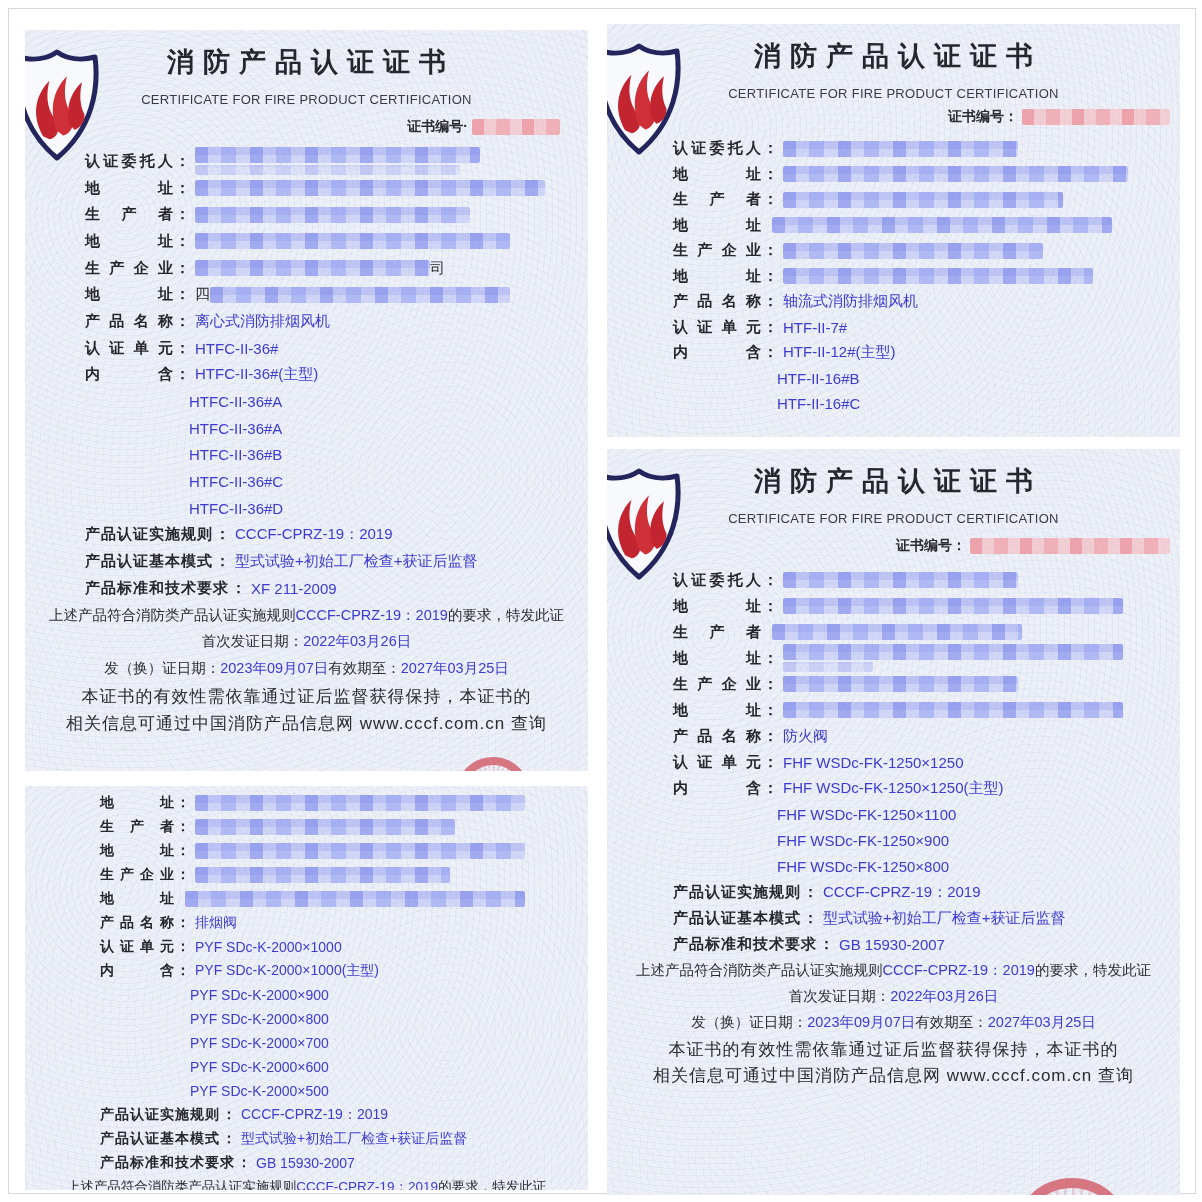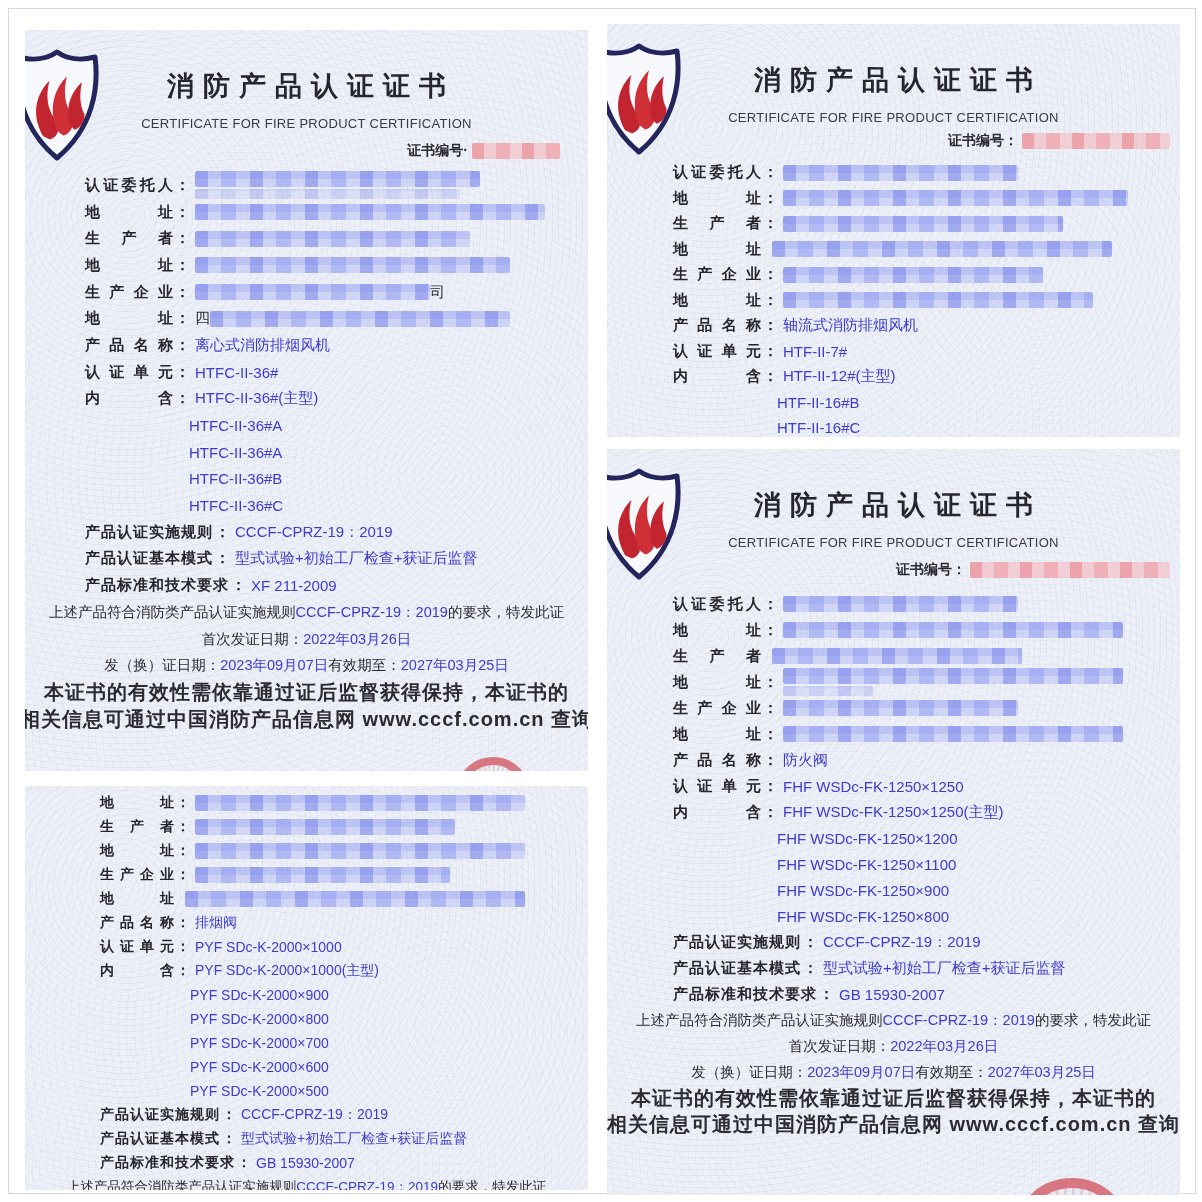--- a/index.html
+++ b/index.html
@@ -15,21 +15,21 @@
     background-image:
       repeating-radial-gradient(circle at 18% 25%, rgba(110,130,190,.08) 0 1px, transparent 1px 6px),
       repeating-radial-gradient(circle at 75% 60%, rgba(110,130,190,.06) 0 1px, transparent 1px 8px),
       repeating-radial-gradient(circle at 40% 95%, rgba(110,130,190,.05) 0 1px, transparent 1px 7px);
   }
   .p-tl{left:25px;top:30px;width:563px;height:741px;--rh:26.7px;--lbl:60px;--lblw:88px;font-size:15px;}
   .p-tr{left:607px;top:24px;width:573px;height:413px;--rh:25.5px;--lbl:66px;--lblw:88px;font-size:15px;}
   .p-bl{left:25px;top:786px;width:563px;height:404px;--rh:24px;--lbl:75px;--lblw:74px;font-size:14px;}
   .p-br{left:607px;top:449px;width:573px;height:746px;--rh:26px;--lbl:66px;--lblw:88px;font-size:15px;}
 
-  .cert-header{position:relative;text-align:center;padding-top:40px;height:58px;}
+  .cert-header{position:relative;text-align:center;padding-top:16px;height:58px;}
   .cert-title{font-size:27px;font-weight:600;letter-spacing:9px;text-indent:9px;color:#26262e;line-height:32px;}
   .cert-sub{font-size:13px;color:#3a3a44;margin-top:14px;letter-spacing:.3px;}
   .logo{position:absolute;left:-14px;top:16px;width:92px;height:118px;}
 
   .certno{display:flex;justify-content:flex-end;align-items:center;height:22px;margin-top:12px;
     font-size:14px;font-weight:600;color:#2b2b31;}
   .p-tr .certno{margin-top:8px;padding-right:10px;}
   .p-tl .certno{padding-right:28px;}
   .p-br .certno{padding-right:10px;}
 
@@ -37,21 +37,21 @@
   .p-tr .cert-body{margin-top:8px;}
   .p-bl .cert-body{margin-top:5px;}
 
   .row{display:flex;align-items:center;height:var(--rh);padding-left:var(--lbl);white-space:nowrap;}
   .lbl{display:inline-block;width:var(--lblw);text-align:justify;text-align-last:justify;
        font-weight:600;color:#26262c;flex:none;}
   .lbl-long{font-weight:600;color:#26262c;letter-spacing:1px;flex:none;}
   .sep{margin:0 5px 0 2px;font-weight:600;flex:none;}
   .row-m{padding-left:calc(var(--lbl) + var(--lblw) + 16px);}
   .row-c{padding-left:0;justify-content:center;font-size:14.5px;color:#2b2b31;}
-  .row-cb{font-size:20px;font-weight:700;color:#17171c;letter-spacing:1px;}
+  .row-cb{font-size:17px;font-weight:400;color:#17171c;letter-spacing:1px;align-items:flex-end;}
   .p-bl .row-c{font-size:13.5px;}
 
   .blue{color:#3d3bd0;}
   .black{color:#2b2b31;}
 
   .rd{display:inline-block;height:16px;border-radius:2px;vertical-align:middle;
     background-color:rgba(150,160,240,.35);
     background-image:
       repeating-linear-gradient(90deg, rgba(120,132,235,.55) 0 13px, rgba(175,185,250,.15) 13px 26px, rgba(135,148,240,.45) 26px 41px, rgba(190,198,252,.12) 41px 55px),
       repeating-linear-gradient(0deg, rgba(255,255,255,.12) 0 8px, rgba(120,130,235,.18) 8px 16px);}
@@ -149,20 +149,23 @@
       </div>
       <div class="row row-m">
         <span class="blue">HTFC-II-36#A</span>
       </div>
       <div class="row row-m">
         <span class="blue">HTFC-II-36#B</span>
       </div>
       <div class="row row-m">
         <span class="blue">HTFC-II-36#C</span>
       </div>
+      <div class="row row-m">
+        <span class="blue">HTFC-II-36#D</span>
+      </div>
       <div class="row">
         <span class="lbl-long">产品认证实施规则</span>
         <span class="sep">：</span>
         <span class="blue">CCCF-CPRZ-19：2019</span>
       </div>
       <div class="row">
         <span class="lbl-long">产品认证基本模式</span>
         <span class="sep">：</span>
         <span class="blue">型式试验+初始工厂检查+获证后监督</span>
       </div>
@@ -414,23 +417,20 @@
         <span class="lbl">认证单元</span>
         <span class="sep">：</span>
         <span class="blue">FHF WSDc-FK-1250×1250</span>
       </div>
       <div class="row">
         <span class="lbl">内含</span>
         <span class="sep">：</span>
         <span class="blue">FHF WSDc-FK-1250×1250(主型)</span>
       </div>
       <div class="row row-m">
-        <span class="blue">FHF WSDc-FK-1250×1200</span>
-      </div>
-      <div class="row row-m">
         <span class="blue">FHF WSDc-FK-1250×1100</span>
       </div>
       <div class="row row-m">
         <span class="blue">FHF WSDc-FK-1250×900</span>
       </div>
       <div class="row row-m">
         <span class="blue">FHF WSDc-FK-1250×800</span>
       </div>
       <div class="row">
         <span class="lbl-long">产品认证实施规则</span>

